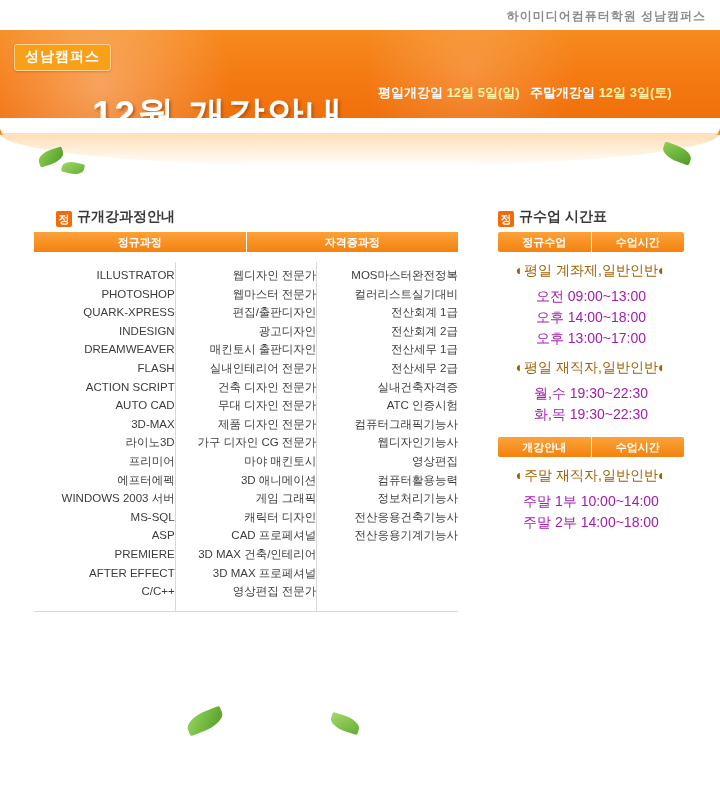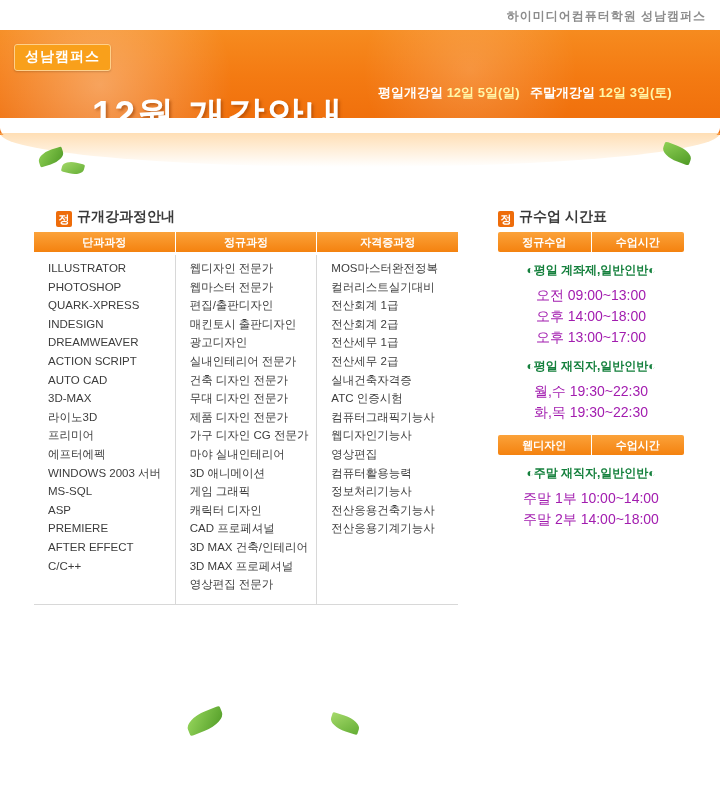--- a/index.html
+++ b/index.html
@@ -113,21 +113,21 @@
     background:linear-gradient(180deg,#fba23a,#f4820f);
     color:#fff; font-size:11px; font-weight:bold;
   }
   .lt-head div{
     flex:1; text-align:center; line-height:20px;
     border-right:1px solid #ffffff;
   }
   .lt-head div:last-child{ border-right:none; }
 
   .lt-body{
-    display:flex; border-bottom:1px solid #d8d8d8; padding-top:3px; min-height:330px;
+    display:flex; border-bottom:1px solid #d8d8d8; padding-top:10px; min-height:330px;text-align:right;
   }
   .lt-col{
     flex:1; padding:4px 0 10px 14px;
     border-right:1px solid #d8d8d8;
   }
   .lt-col:last-child{ border-right:none; }
   .lt-col li{
     list-style:none; font-size:11.5px; color:#3c3c3c;
     line-height:18.6px; white-space:nowrap;
   }
@@ -139,21 +139,21 @@
     display:flex; height:20px;
     background:linear-gradient(180deg,#fba23a,#f4820f);
     color:#fff; font-size:11px; font-weight:bold;
     border-radius:2px; overflow:hidden;
   }
   .rt-head div{ flex:1; text-align:center; line-height:20px; }
   .rt-head div:first-child{ border-right:1px solid #fff; }
 
   .rt-group{ margin-top:10px; text-align:center; }
   .rt-group-title{
-    font-size:12px; font-weight:bold; color:#15803d; margin:6px 0 6px 0;
+    font-size:14px; font-weight:normal; color:#a16207; margin:6px 0 6px 0;
   }
   .rt-line{
     font-size:14px; color:#a21caf; line-height:21px;
   }
   .spacer-10{ height:12px; }
 
   
   .footer{
     position:absolute; left:0; top:690px; width:720px; height:110px;
   }
@@ -186,59 +186,59 @@
 <div class="leaf l3"></div>
 <div class="leaf l4"></div>
 <div class="leaf l5"></div>
 
 <div class="sect-title" id="title-left">
   <span class="sq">정</span><span>규개강과정안내</span>
 </div>
 
 <div class="left-table">
   <div class="lt-head">
-    <div>단과과정</div>
     <div>정규과정</div>
     <div>자격증과정</div>
   </div>
   <div class="lt-body">
     <div class="lt-col">
       <ul>
         <li>ILLUSTRATOR</li>
         <li>PHOTOSHOP</li>
         <li>QUARK-XPRESS</li>
         <li>INDESIGN</li>
         <li>DREAMWEAVER</li>
+        <li>FLASH</li>
         <li>ACTION SCRIPT</li>
         <li>AUTO CAD</li>
         <li>3D-MAX</li>
         <li>라이노3D</li>
         <li>프리미어</li>
         <li>에프터에펙</li>
         <li>WINDOWS 2003 서버</li>
         <li>MS-SQL</li>
         <li>ASP</li>
         <li>PREMIERE</li>
         <li>AFTER EFFECT</li>
         <li>C/C++</li>
       </ul>
     </div>
     <div class="lt-col">
       <ul>
         <li>웹디자인 전문가</li>
         <li>웹마스터 전문가</li>
         <li>편집/출판디자인</li>
+        <li>광고디자인</li>
         <li>매킨토시 출판디자인</li>
-        <li>광고디자인</li>
         <li>실내인테리어 전문가</li>
         <li>건축 디자인 전문가</li>
         <li>무대 디자인 전문가</li>
         <li>제품 디자인 전문가</li>
         <li>가구 디자인 CG 전문가</li>
-        <li>마야 실내인테리어</li>
+        <li>마야 매킨토시</li>
         <li>3D 애니메이션</li>
         <li>게임 그래픽</li>
         <li>캐릭터 디자인</li>
         <li>CAD 프로페셔널</li>
         <li>3D MAX 건축/인테리어</li>
         <li>3D MAX 프로페셔널</li>
         <li>영상편집 전문가</li>
       </ul>
     </div>
     <div class="lt-col">
@@ -282,21 +282,21 @@
 
   <div class="rt-group">
     <div class="rt-group-title">◐평일 재직자,일반인반◐</div>
     <div class="rt-line">월,수 19:30~22:30</div>
     <div class="rt-line">화,목 19:30~22:30</div>
   </div>
 
   <div class="spacer-10"></div>
 
   <div class="rt-head">
-    <div>웹디자인</div>
+    <div>개강안내</div>
     <div>수업시간</div>
   </div>
 
   <div class="rt-group">
     <div class="rt-group-title">◐주말 재직자,일반인반◐</div>
     <div class="rt-line">주말 1부 10:00~14:00</div>
     <div class="rt-line">주말 2부 14:00~18:00</div>
   </div>
 </div>
 

